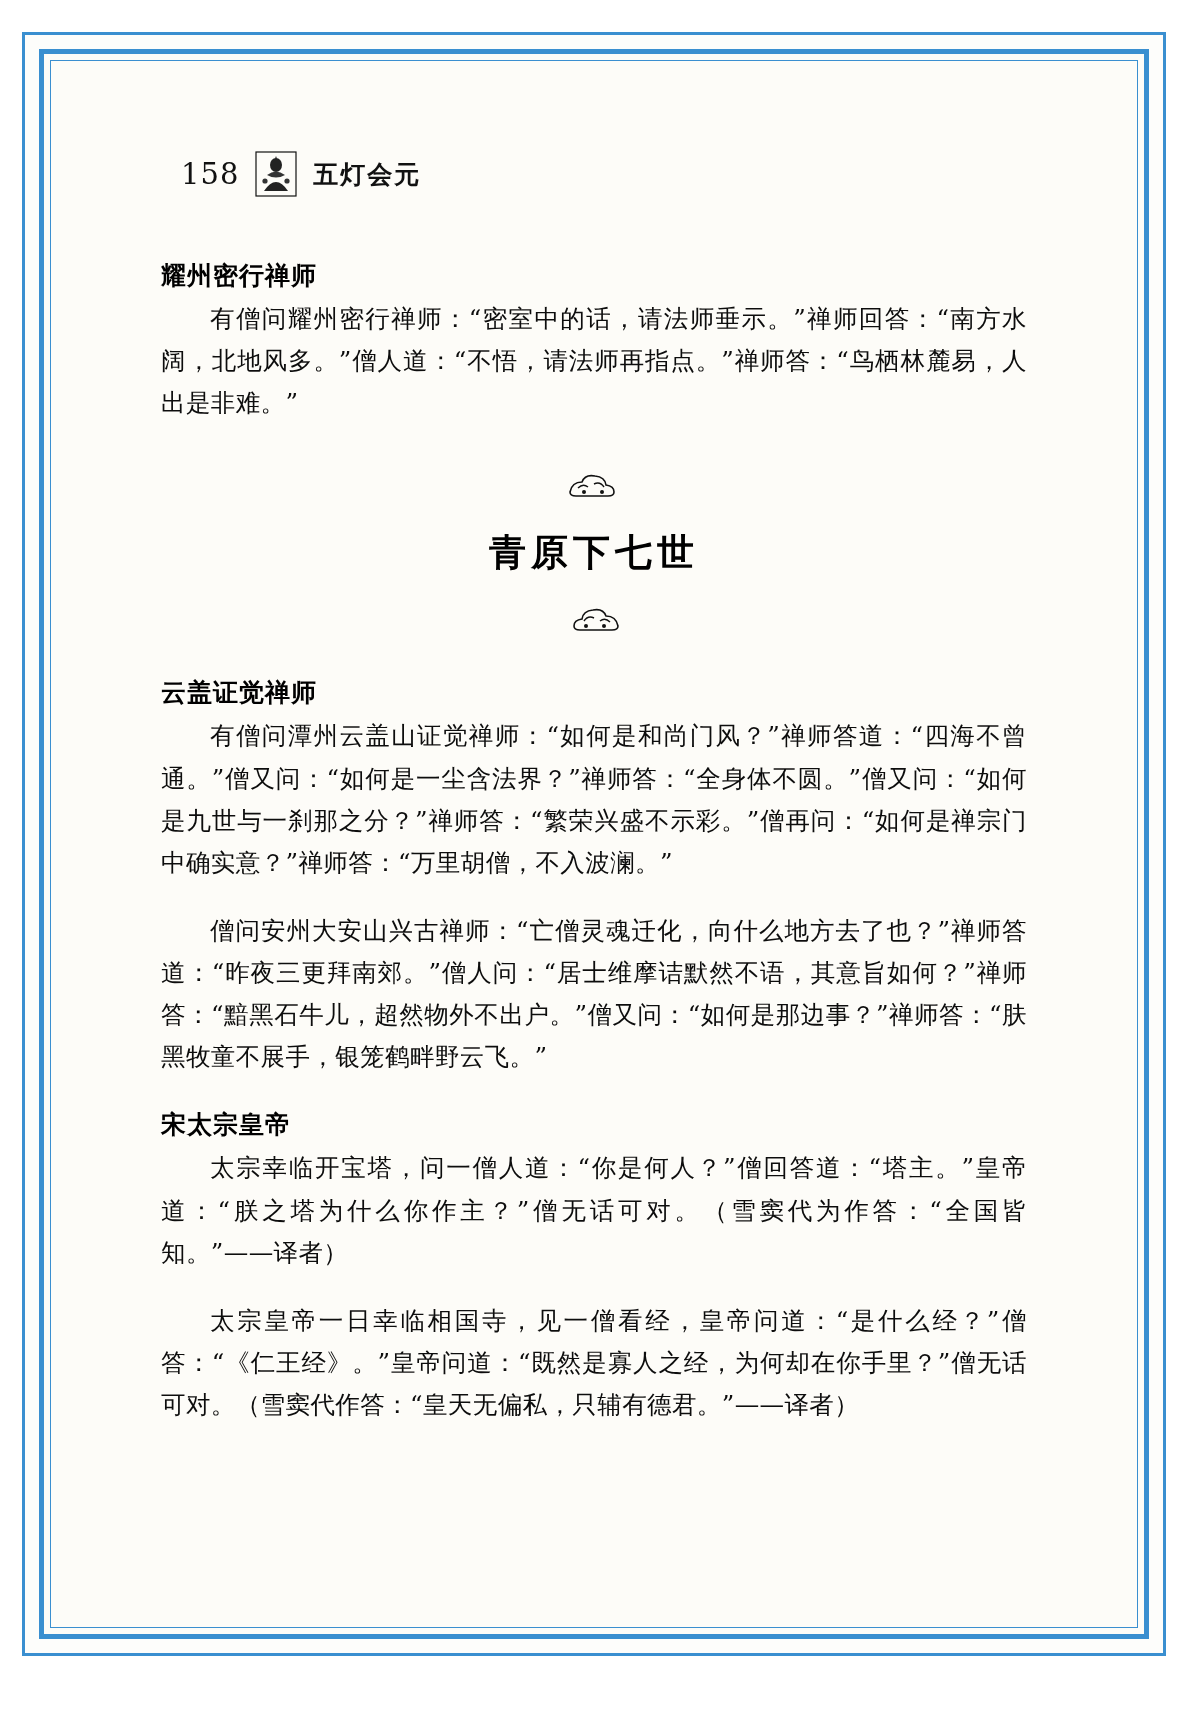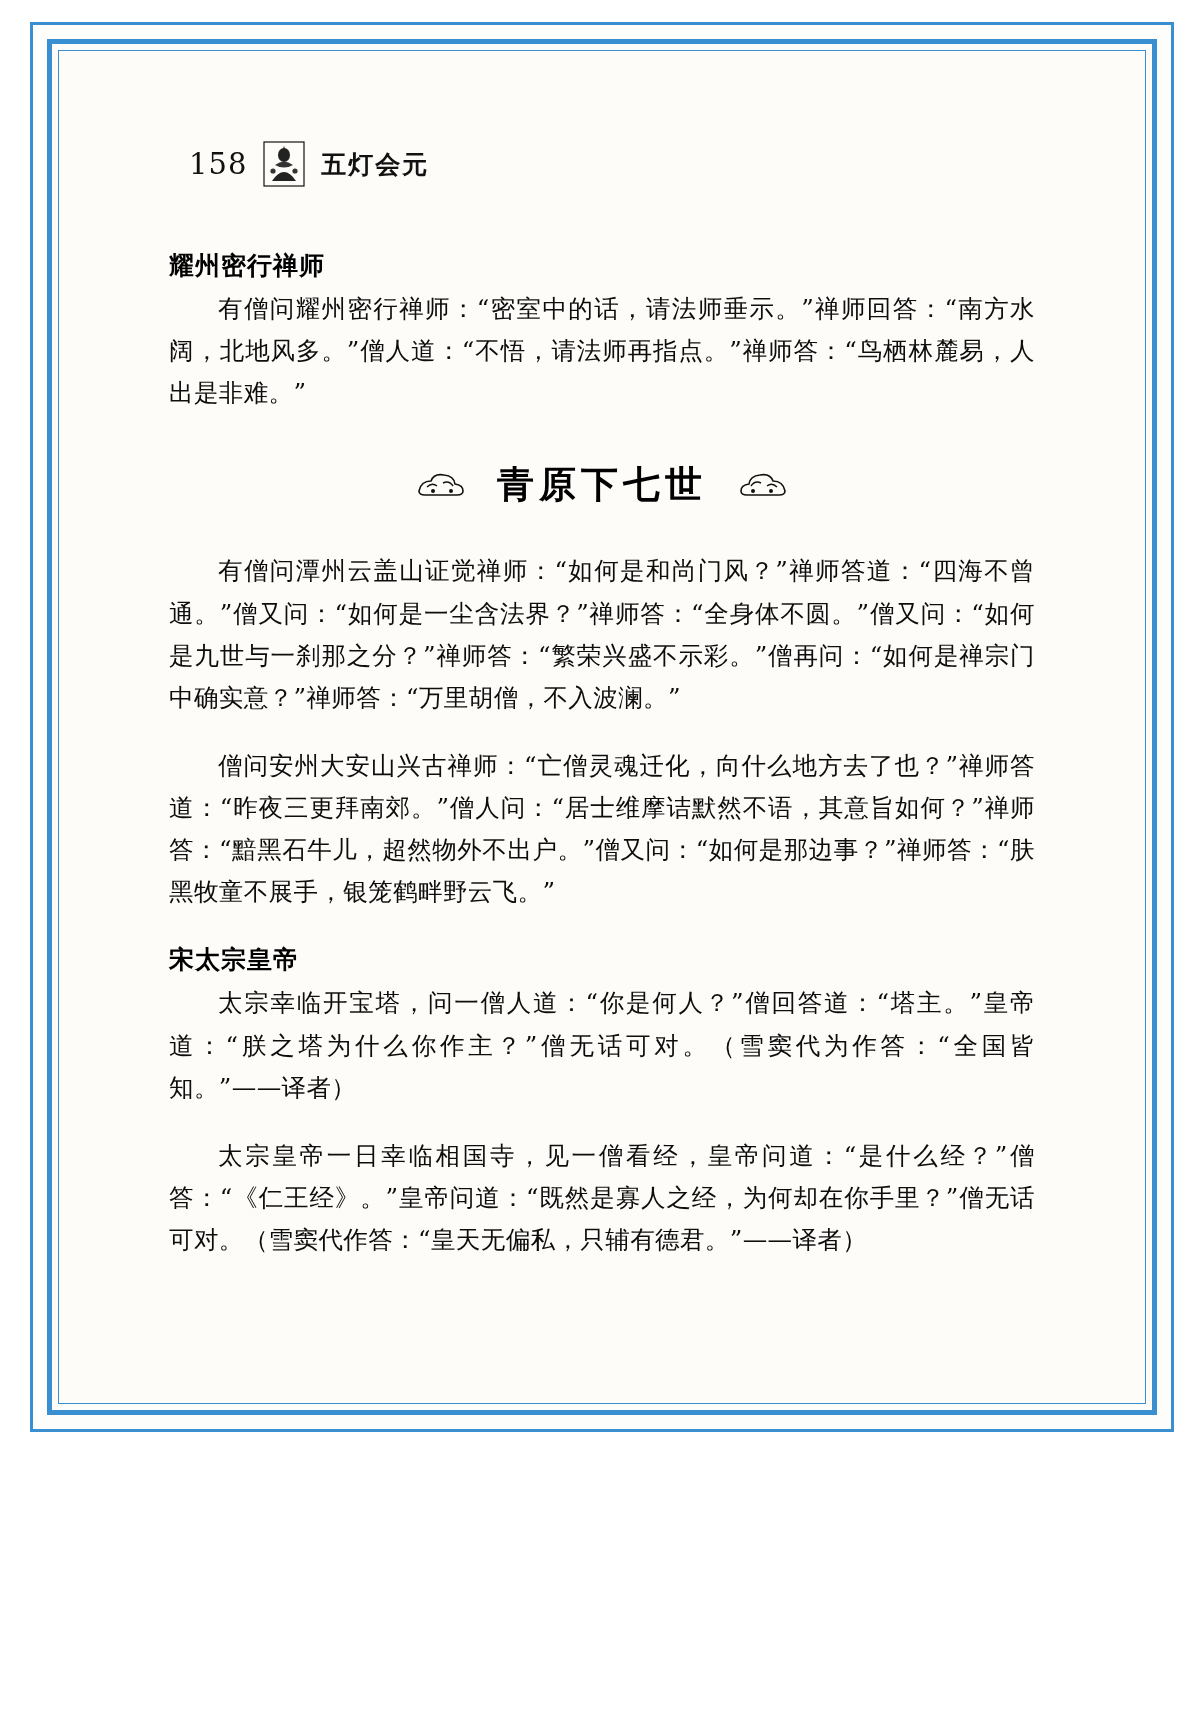--- a/index.html
+++ b/index.html
@@ -8,27 +8,26 @@
   }
   body {
     width: 1188px;
     height: 1727px;
     background: #ffffff;
     font-family: "DejaVu Serif", serif;
   }
   .page-outer {
     position: absolute;
     left: 22px;
-    top: 22px;
+    top: 32px;
     width: 1144px;
-    height: 1410px;
+    height: 1624px;
     border: 3px solid #3a8fd0;
     background: #fdfdfb;
     box-sizing: border-box;
-    margin-left: 8px;
   }
   .page-inner {
     position: absolute;
     left: 14px;
     top: 14px;
     right: 14px;
     bottom: 14px;
     border: 5px solid #3a8fd0;
     background: #fdfcf8;
     box-sizing: border-box;
@@ -99,20 +98,21 @@
     margin: 30px 0 6px 0;
     letter-spacing: 1px;
   }
   
   .divider-title {
     display: flex;
     align-items: center;
     justify-content: center;
     gap: 26px;
     margin: 46px 0 40px 0;
+    flex-direction: column;
   }
   .divider-title .dt-text {
     font-family: "DejaVu Sans", sans-serif;
     font-weight: bold;
     font-size: 37px;
     letter-spacing: 5px;
     color: #000;
   }
   .ornament { width: 56px; height: 32px; }
   .ornament svg { display: block; }
@@ -160,20 +160,21 @@
             <svg width="56" height="32" viewBox="0 0 56 32">
               <path d="M52 22 q-2 -10 -12 -10 q-3 -8 -13 -6 q-10 1 -11 9 q-8 1 -8 7 q0 4 6 4 l32 0 q6 0 6 -4z" fill="none" stroke="#111" stroke-width="1.6"></path>
               <path d="M44 18 q-5 -5 -10 -1" fill="none" stroke="#111" stroke-width="1.4"></path>
               <path d="M28 14 q-6 -3 -10 3" fill="none" stroke="#111" stroke-width="1.4"></path>
               <circle cx="38" cy="22" r="2" fill="#111"></circle>
               <circle cx="20" cy="22" r="2" fill="#111"></circle>
             </svg>
           </span>
         </div>
 
+        <h3 class="section-head">云盖证觉禅师</h3>
         <p class="para indent">有僧问潭州云盖山证觉禅师：“如何是和尚门风？”禅师答道：“四海不曾通。”僧又问：“如何是一尘含法界？”禅师答：“全身体不圆。”僧又问：“如何是九世与一刹那之分？”禅师答：“繁荣兴盛不示彩。”僧再问：“如何是禅宗门中确实意？”禅师答：“万里胡僧，不入波澜。”</p>
 
         <p class="para indent">僧问安州大安山兴古禅师：“亡僧灵魂迁化，向什么地方去了也？”禅师答道：“昨夜三更拜南郊。”僧人问：“居士维摩诘默然不语，其意旨如何？”禅师答：“黯黑石牛儿，超然物外不出户。”僧又问：“如何是那边事？”禅师答：“肤黑牧童不展手，银笼鹤畔野云飞。”</p>
 
         <h3 class="section-head">宋太宗皇帝</h3>
         <p class="para indent">太宗幸临开宝塔，问一僧人道：“你是何人？”僧回答道：“塔主。”皇帝道：“朕之塔为什么你作主？”僧无话可对。（雪窦代为作答：“全国皆知。”——译者）</p>
         <p class="para indent">太宗皇帝一日幸临相国寺，见一僧看经，皇帝问道：“是什么经？”僧答：“《仁王经》。”皇帝问道：“既然是寡人之经，为何却在你手里？”僧无话可对。（雪窦代作答：“皇天无偏私，只辅有德君。”——译者）</p>
 
       </div>
     </div>

